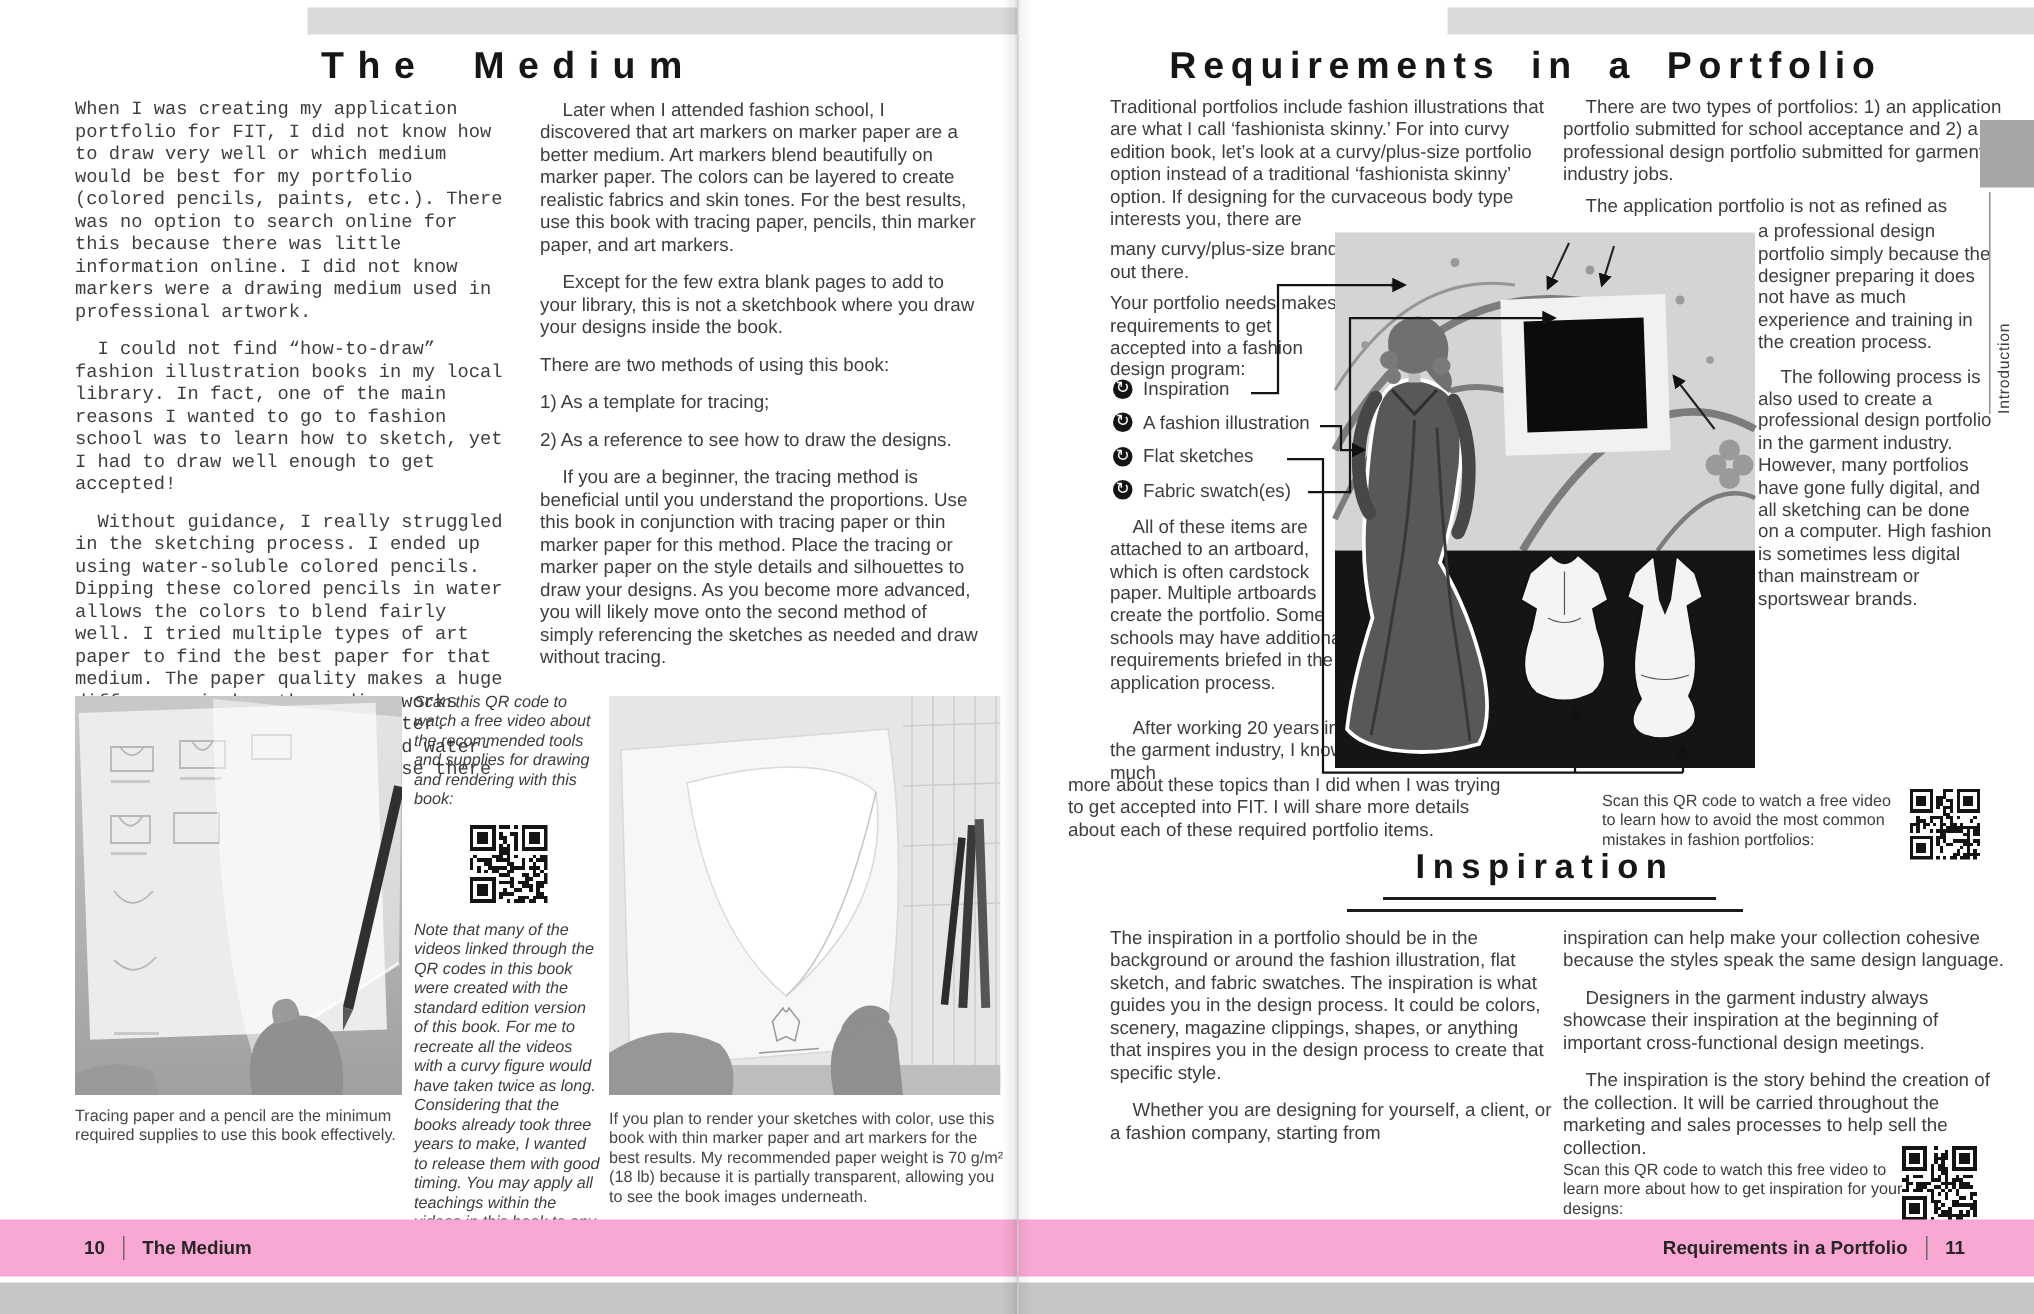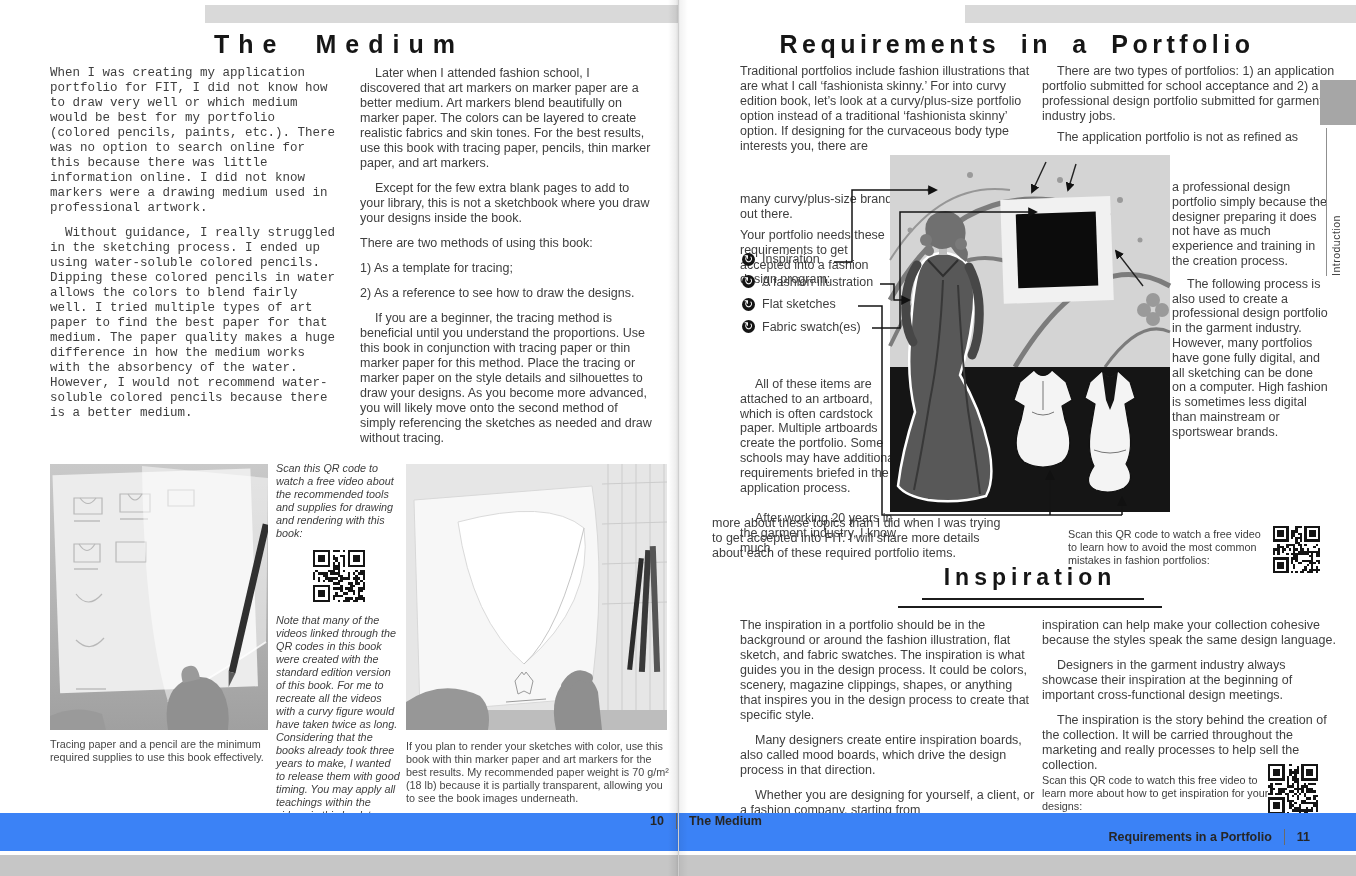--- a/index.html
+++ b/index.html
@@ -3,30 +3,30 @@
 <meta charset="utf-8">
 <style>
   html,body{margin:0;padding:0;background:#fff;}
   .spread{position:relative;width:1356px;height:876px;background:#ffffff;overflow:hidden;
           font-family:"Liberation Sans","DejaVu Sans",sans-serif;color:#3e3e3e;}
   .abs{position:absolute;}
   .topbar{background:#d9d9d9;height:18px;top:5px;}
   .pgtitle{font-weight:bold;color:#161616;font-size:25px;text-align:center;white-space:nowrap;}
   .col{font-size:12.5px;line-height:15px;}
   .col p{margin:0 0 10px 0;}
-  .narrow{font-size:12.5px;line-height:14.8px;margin-top:33px;}
+  .narrow{font-size:12.5px;line-height:14.8px;}
   .narrow p{margin:0 0 8px 0;}
   .ind{text-indent:15px;}
   .small{font-size:10.8px;line-height:13px;}
   .small p{margin:0 0 8px 0;}
   .caption{font-size:10.8px;line-height:13px;color:#474747;}
   .bullets .brow{display:flex;align-items:center;margin-bottom:8.5px;font-size:12.5px;white-space:nowrap;}
   .bicon{display:inline-flex;align-items:center;justify-content:center;width:13px;height:13px;border-radius:50%;
          background:#141414;color:#fff;font-size:11px;line-height:13px;margin-right:7px;flex:0 0 13px;}
-  .footerband{top:813px;left:0;width:1356px;height:38px;background:#3b82f6;display:flex;align-items:center;flex-direction:column;}
+  .footerband{top:813px;left:0;width:1356px;height:38px;background:#f9a8d4;display:flex;align-items:center;}
   .foot{font-size:12.5px;font-weight:bold;color:#262626;display:flex;align-items:center;gap:12px;}
   .fdiv{width:1px;height:16px;background:#6a6a6a;}
   .bottomstrip{top:855px;left:0;width:1356px;height:21px;background:#c6c6c6;}
   .gutter{top:0;left:668px;width:20px;height:876px;
           background:linear-gradient(90deg,rgba(0,0,0,0) 0%,rgba(0,0,0,0.07) 40%,rgba(0,0,0,0.13) 50%,rgba(0,0,0,0.05) 60%,rgba(0,0,0,0) 100%);}
   .gutterline{top:0;left:678px;width:1px;height:876px;background:#cfcfcf;}
   .qr{background:#fff;}
   .insp-word{font-weight:bold;color:#161616;font-size:23px;letter-spacing:5px;white-space:nowrap;}
   .hline{background:#1c1c1c;height:2px;}
   .vtab{background:#a6a6a6;}
@@ -38,20 +38,21 @@
 
 <div class="spread">
 
   <div class="abs topbar" style="left:205px;width:473px;"></div>
   <div class="abs topbar" style="left:965px;width:391px;"></div>
 
   <div class="abs pgtitle" style="left:0;top:30px;width:678px;letter-spacing:9px;word-spacing:14px;">The Medium</div>
 
   <div class="abs col" style="left:50px;top:66px;width:292px;font-family:Liberation Mono, monospace;">
     <p>When I was creating my application portfolio for FIT, I did not know how to draw very well or which medium would be best for my portfolio (colored pencils, paints, etc.). There was no option to search online for this because there was little information online. I did not know markers were a drawing medium used in professional artwork.</p>
+    <p class="ind">I could not find “how-to-draw” fashion illustration books in my local library. In fact, one of the main reasons I wanted to go to fashion school was to learn how to sketch, yet I had to draw well enough to get accepted!</p>
     <p class="ind">Without guidance, I really struggled in the sketching process. I ended up using water-soluble colored pencils. Dipping these colored pencils in water allows the colors to blend fairly well. I tried multiple types of art paper to find the best paper for that medium. The paper quality makes a huge difference in how the medium works with the absorbency of the water. However, I would not recommend water-soluble colored pencils because there is a better medium.</p>
   </div>
 
   <div class="abs col" style="left:348px;top:66px;width:292px;margin-left:12px;">
     <p class="ind">Later when I attended fashion school, I discovered that art markers on marker paper are a better medium. Art markers blend beautifully on marker paper. The colors can be layered to create realistic fabrics and skin tones. For the best results, use this book with tracing paper, pencils, thin marker paper, and art markers.</p>
     <p class="ind">Except for the few extra blank pages to add to your library, this is not a sketchbook where you draw your designs inside the book.</p>
     <p>There are two methods of using this book:</p>
     <p>1) As a template for tracing;</p>
     <p>2) As a reference to see how to draw the designs.</p>
     <p class="ind">If you are a beginner, the tracing method is beneficial until you understand the proportions. Use this book in conjunction with tracing paper or thin marker paper for this method. Place the tracing or marker paper on the style details and silhouettes to draw your designs. As you become more advanced, you will likely move onto the second method of simply referencing the sketches as needed and draw without tracing.</p>
@@ -283,21 +284,21 @@
     </svg>
   </div>
 
   <div class="abs caption" style="left:50px;top:738px;width:238px;">Tracing paper and a pencil are the minimum required supplies to use this book effectively.</div>
   <div class="abs caption" style="left:406px;top:740px;width:263px;">If you plan to render your sketches with color, use this book with thin marker paper and art markers for the best results. My recommended paper weight is 70 g/m² (18 lb) because it is partially transparent, allowing you to see the book images underneath.</div>
 
   <div class="abs pgtitle" style="left:678px;top:30px;width:678px;letter-spacing:4.5px;word-spacing:9px;">Requirements in a Portfolio</div>
 
   <div class="abs col" style="left:740px;top:64px;width:294px;">Traditional portfolios include fashion illustrations that are what I call ‘fashionista skinny.’ For into curvy edition book, let’s look at a curvy/plus-size portfolio option instead of a traditional ‘fashionista skinny’ option. If designing for the curvaceous body type interests you, there are</div>
   <div class="abs narrow" style="left:740px;top:159px;width:160px;">many curvy/plus-size brands out there.</div>
-  <div class="abs narrow" style="left:740px;top:195px;width:160px;">Your portfolio needs these requirements to get accepted into a fashion design program:</div>
+  <div class="abs narrow" style="left:740px;top:195px;width:160px;">Your portfolio needs makes requirements to get accepted into a fashion design program:</div>
 
   <div class="abs bullets" style="left:742px;top:252px;">
     <div class="brow">
       <span class="bicon">↻</span>
       <span>Inspiration</span>
     </div>
     <div class="brow">
       <span class="bicon">↻</span>
       <span>A fashion illustration</span>
     </div>
@@ -542,27 +543,26 @@
   </div>
 
   <div class="abs" style="left:880px;top:564px;width:300px;text-align:center;">
     <span class="insp-word">Inspiration</span>
   </div>
   <div class="abs hline" style="left:922px;top:598px;width:222px;"></div>
   <div class="abs hline" style="left:898px;top:606px;width:264px;"></div>
 
   <div class="abs col" style="left:740px;top:618px;width:296px;">
     <p>The inspiration in a portfolio should be in the background or around the fashion illustration, flat sketch, and fabric swatches. The inspiration is what guides you in the design process. It could be colors, scenery, magazine clippings, shapes, or anything that inspires you in the design process to create that specific style.</p>
-    <p class="ind">Many designers create entire inspiration boards, also called mood boards, which drive the design process in that direction.</p>
     <p class="ind">Whether you are designing for yourself, a client, or a fashion company, starting from</p>
   </div>
   <div class="abs col" style="left:1042px;top:618px;width:296px;">
     <p>inspiration can help make your collection cohesive because the styles speak the same design language.</p>
     <p class="ind">Designers in the garment industry always showcase their inspiration at the beginning of important cross-functional design meetings.</p>
-    <p class="ind">The inspiration is the story behind the creation of the collection. It will be carried throughout the marketing and really processes to help sell the collection.</p>
+    <p class="ind">The inspiration is the story behind the creation of the collection. It will be carried throughout the marketing and sales processes to help sell the collection.</p>
   </div>
   <div class="abs small" style="left:1042px;top:774px;width:232px;">Scan this QR code to watch this free video to learn more about how to get inspiration for your designs:</div>
   <div class="qr abs" style="left:1268px;top:764px;width:50px;height:50px;"><svg viewBox="0 0 21 21" width="100%" height="100%" shape-rendering="crispEdges" fill="#141414">
         <rect width="21" height="21" fill="#fff"></rect>
         <rect x="0" y="0" width="7" height="7"></rect>
         <rect x="1" y="1" width="5" height="5" fill="#fff"></rect>
         <rect x="2" y="2" width="3" height="3" fill="#141414"></rect>
         <rect x="14" y="0" width="7" height="7"></rect>
         <rect x="15" y="1" width="5" height="5" fill="#fff"></rect>
         <rect x="16" y="2" width="3" height="3" fill="#141414"></rect>

